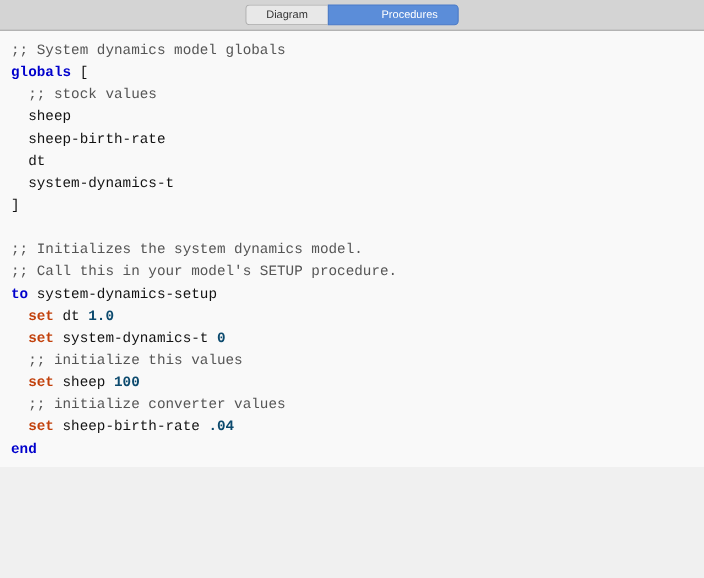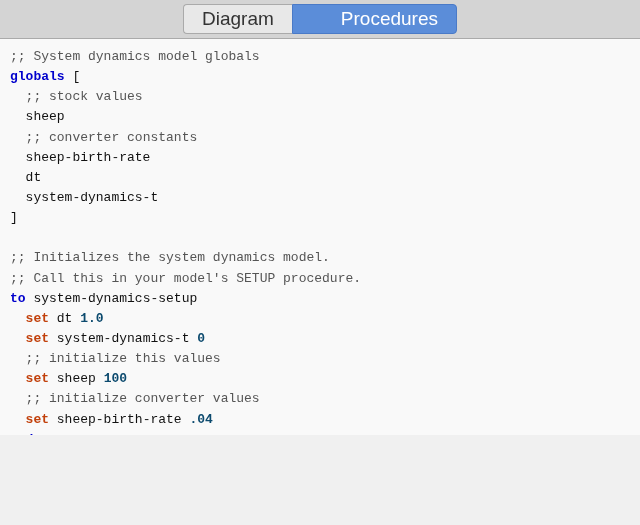--- a/index.html
+++ b/index.html
@@ -21,21 +21,21 @@
       align-items: center;
       background: #d4d4d4;
       padding: 4px 0;
       border-bottom: 1px solid #aaa;
       gap: 0;
     }
     .tab {
       padding: 3px 18px;
       border: 1px solid #aaa;
       cursor: pointer;
-      font-size: 19px;
+      font-size: 10px;
       font-family: Arial, sans-serif;
       background: #e8e8e8;
       color: #333;
     }
     .tab:first-child {
       border-radius: 4px 0 0 4px;
       border-right: none;
     }
     .tab:last-child {
       border-radius: 0 4px 4px 0;
@@ -77,21 +77,20 @@
 
 <div class="tab-bar">
   <div class="tab">Diagram</div>
   <div class="tab active">Procedures</div>
 </div>
 
 <div class="code-area"><span class="comment">;; System dynamics model globals</span>
 <span class="kw-blue">globals</span> [
   <span class="comment">;; stock values</span>
   sheep
-  <span class="comment">;; converter constants</span>
   sheep-birth-rate
   dt
   system-dynamics-t
 ]
 
 <span class="comment">;; Initializes the system dynamics model.</span>
 <span class="comment">;; Call this in your model's SETUP procedure.</span>
 <span class="kw-blue">to</span> system-dynamics-setup
   <span class="kw-red">set</span> dt <span class="num-orange">1.0</span>
   <span class="kw-red">set</span> system-dynamics-t <span class="num-orange">0</span>

